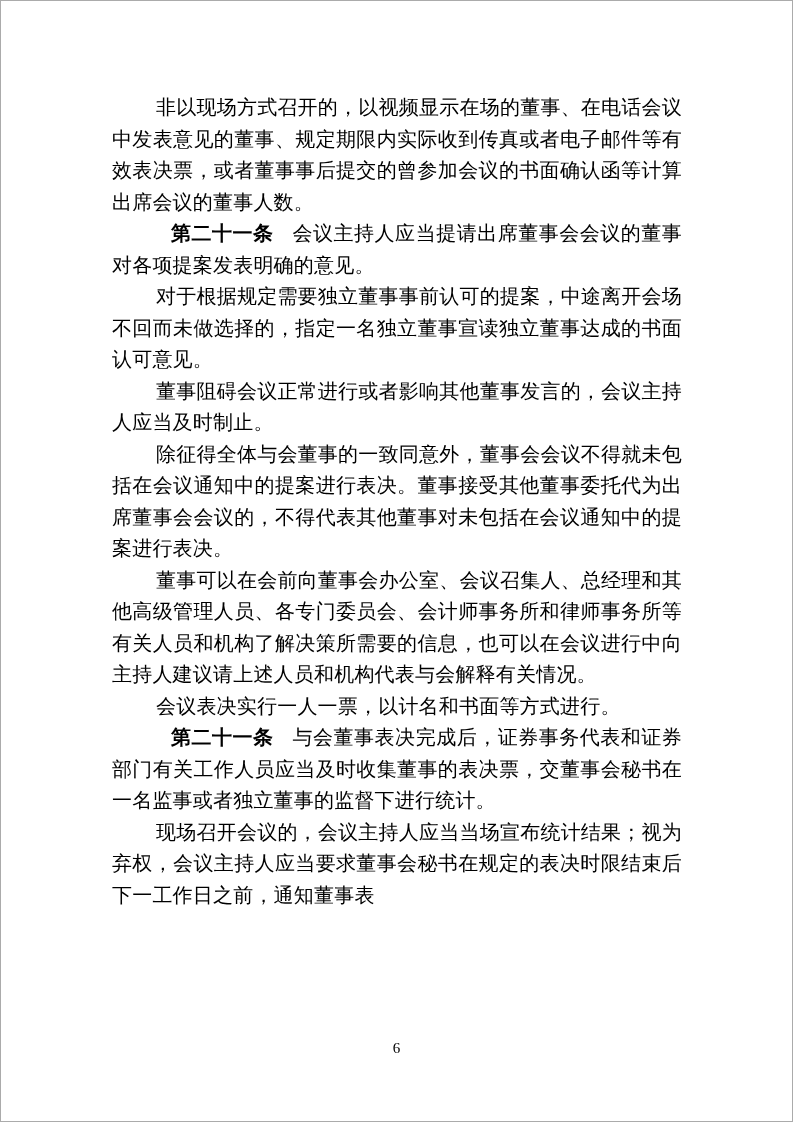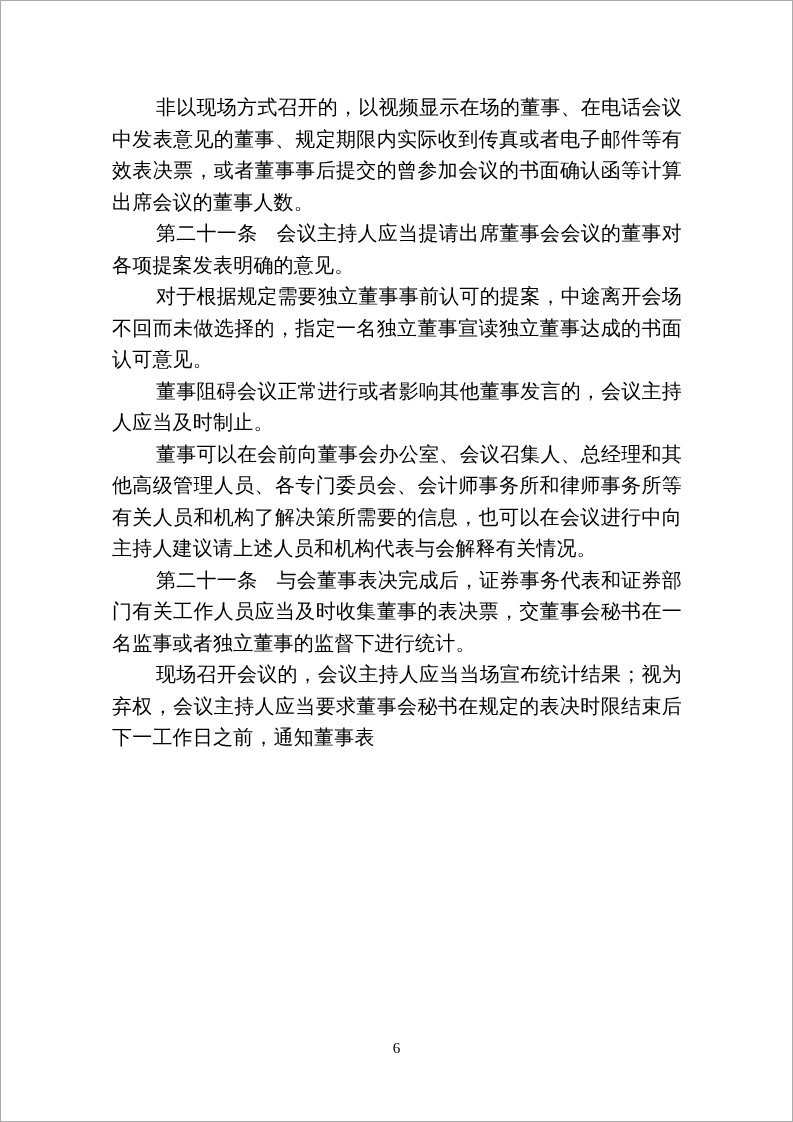--- a/index.html
+++ b/index.html
@@ -32,23 +32,24 @@
     text-align: justify;
     text-justify: inter-ideograph;
     letter-spacing: 0.2px;
   }
   .para {
     margin: 0;
     padding: 0;
     text-indent: 2.2em;
   }
   .para b {
-    font-weight: normal;
+    font-weight: bold;
     margin-right: 0.95em;
     font-family: "Liberation Serif", "DejaVu Serif", serif;
+    margin-left: 15px;
   }
   .footer {
     position: absolute;
     left: 0;
     top: 1038px;
     width: 793px;
     text-align: center;
     font-size: 15px;
     line-height: 20px;
     color: #000000;
@@ -57,18 +58,20 @@
 </head>
 <body>
 
 <div class="page">
   <section class="doc-body">
 
   <p class="para"><span>非以现场方式召开的，以视频显示在场的董事、在电话会议中发表意见的董事、规定期限内实际收到传真或者电子邮件等有效表决票，或者董事事后提交的曾参加会议的书面确认函等计算出席会议的董事人数。</span></p>
       <p class="para"><b>第二十一条</b><span>会议主持人应当提请出席董事会会议的董事对各项提案发表明确的意见。</span></p>
       <p class="para"><span>对于根据规定需要独立董事事前认可的提案，中途离开会场不回而未做选择的，指定一名独立董事宣读独立董事达成的书面认可意见。</span></p>
       <p class="para"><span>董事阻碍会议正常进行或者影响其他董事发言的，会议主持人应当及时制止。</span></p>
+      <p class="para"><span>除征得全体与会董事的一致同意外，董事会会议不得就未包括在会议通知中的提案进行表决。董事接受其他董事委托代为出席董事会会议的，不得代表其他董事对未包括在会议通知中的提案进行表决。</span></p>
       <p class="para"><span>董事可以在会前向董事会办公室、会议召集人、总经理和其他高级管理人员、各专门委员会、会计师事务所和律师事务所等有关人员和机构了解决策所需要的信息，也可以在会议进行中向主持人建议请上述人员和机构代表与会解释有关情况。</span></p>
+      <p class="para"><span>会议表决实行一人一票，以计名和书面等方式进行。</span></p>
       <p class="para"><b>第二十一条</b><span>与会董事表决完成后，证券事务代表和证券部门有关工作人员应当及时收集董事的表决票，交董事会秘书在一名监事或者独立董事的监督下进行统计。</span></p>
       <p class="para"><span>现场召开会议的，会议主持人应当当场宣布统计结果；视为弃权，会议主持人应当要求董事会秘书在规定的表决时限结束后下一工作日之前，通知董事表</span></p>
     </section>
   <div class="footer">6</div>
 </div>
 
 </body></html>

